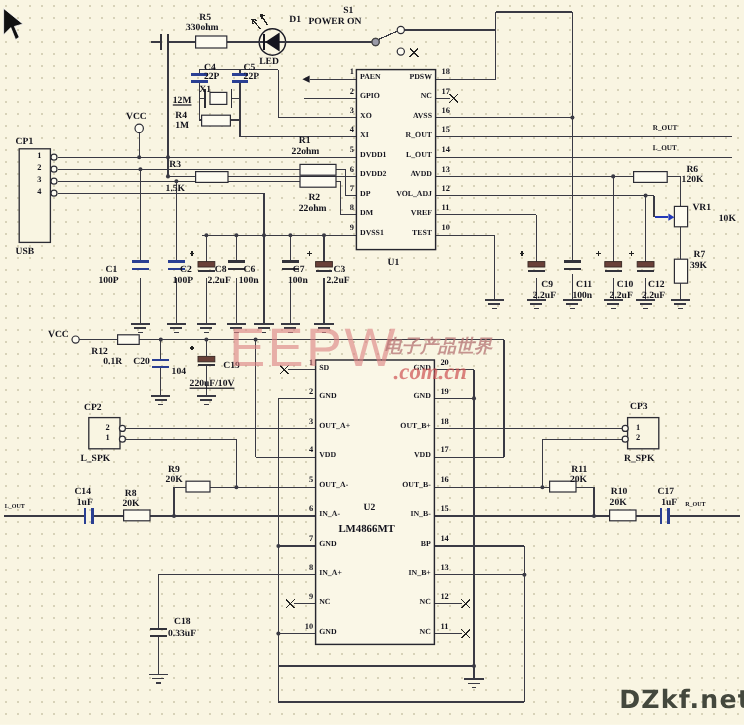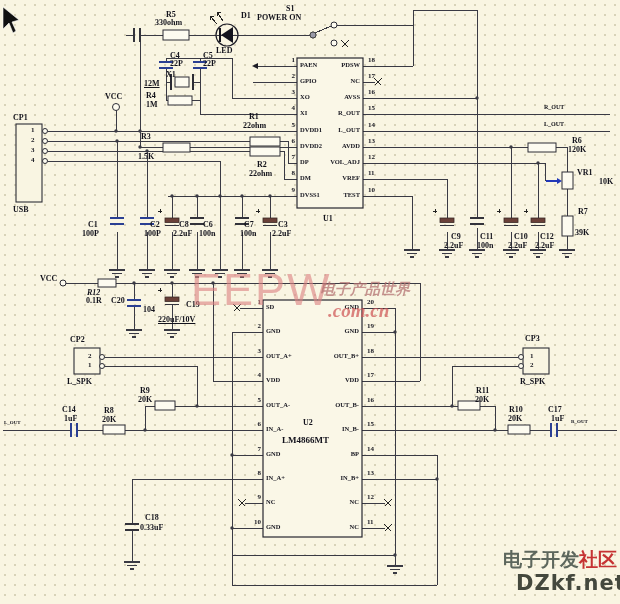--- a/index.html
+++ b/index.html
@@ -455,31 +455,31 @@
       <div class="lb" style="left: 278px; top: 221px; font-size: 8px;">C3</div>
       <div class="lb" style="left: 272px; top: 230px; font-size: 8px;">2.2uF</div>
       <div class="lb" style="left: 323px; top: 215px; font-size: 8px; font-weight: bold;">U1</div>
       <div class="lb" style="left: 544px; top: 104px; font-size: 6px;">R_OUT</div>
       <div class="lb" style="left: 544px; top: 121px; font-size: 6px;">L_OUT</div>
       <div class="lb" style="left: 572px; top: 137px; font-size: 8px;">R6</div>
       <div class="lb" style="left: 568px; top: 146px; font-size: 8px;">120K</div>
       <div class="lb" style="left: 577px; top: 169px; font-size: 8px;">VR1</div>
       <div class="lb" style="left: 577px; top: 178px; font-size: 8px; margin-left: 22px;">10K</div>
       <div class="lb" style="left: 578px; top: 208px; font-size: 8px;">R7</div>
-      <div class="lb" style="left: 575px; top: 217px; font-size: 8px; margin-top: 12px;">39K</div>
+      <div class="lb" style="left: 575px; top: 217px; font-size: 8px;">39K</div>
       <div class="lb" style="left: 451px; top: 233px; font-size: 8px;">C9</div>
       <div class="lb" style="left: 444px; top: 242px; font-size: 8px;">2.2uF</div>
       <div class="lb" style="left: 480px; top: 233px; font-size: 8px;">C11</div>
       <div class="lb" style="left: 477px; top: 242px; font-size: 8px;">100n</div>
       <div class="lb" style="left: 514px; top: 233px; font-size: 8px;">C10</div>
       <div class="lb" style="left: 508px; top: 242px; font-size: 8px;">2.2uF</div>
       <div class="lb" style="left: 540px; top: 233px; font-size: 8px;">C12</div>
       <div class="lb" style="left: 535px; top: 242px; font-size: 8px;">2.2uF</div>
       <div class="lb" style="left: 40px; top: 275px; font-size: 8px;">VCC</div>
-      <div class="lb" style="left: 87px; top: 289px; font-size: 8px; font-style: italic;">R12</div>
+      <div class="lb" style="left: 76px; top: 289px; font-size: 8px;">R12</div>
       <div class="lb" style="left: 86px; top: 297px; font-size: 8px;">0.1R</div>
       <div class="lb" style="left: 111px; top: 297px; font-size: 8px;">C20</div>
       <div class="lb" style="left: 113px; top: 306px; font-size: 8px; margin-left: 30px;">104</div>
       <div class="lb" style="left: 186px; top: 301px; font-size: 8px;">C19</div>
       <div class="lb" style="left: 158px; top: 316px; font-size: 8px; text-decoration: underline;">220uF/10V</div>
       <div class="lb" style="left: 70px; top: 336px; font-size: 8px;">CP2</div>
       <div class="lb" style="left: 67px; top: 378px; font-size: 8px;">L_SPK</div>
       <div class="lb" style="left: 525px; top: 335px; font-size: 8px;">CP3</div>
       <div class="lb" style="left: 520px; top: 378px; font-size: 8px;">R_SPK</div>
       <div class="lb" style="left: 303px; top: 419px; font-size: 8px; font-weight: bold;">U2</div>
@@ -502,15 +502,14 @@
       <div class="lb" style="left: 571px; top: 419px; font-size: 5px;">R_OUT</div>
     </div>
 
   <svg id="cursor" width="24" height="34" style="left:0;top:5px">
     <polygon points="3,2 3,24 9,18 13,28 16,26 12,17 19,15" fill="#111" stroke="#fff" stroke-width="0.6"></polygon>
   </svg>
 
   <div id="wm-eepw" class="wm">EEPW</div>
   <div id="wm-cn" class="wm">电子产品世界</div>
   <div id="wm-com" class="wm">.com.cn</div>
-  <div id="wm-brcn" class="wm"><span>电子开发</span><span class="hl">社区</span></div>
   <div id="wm-brsite" class="wm">DZkf.net</div>
 </div>
 
 </body></html>

